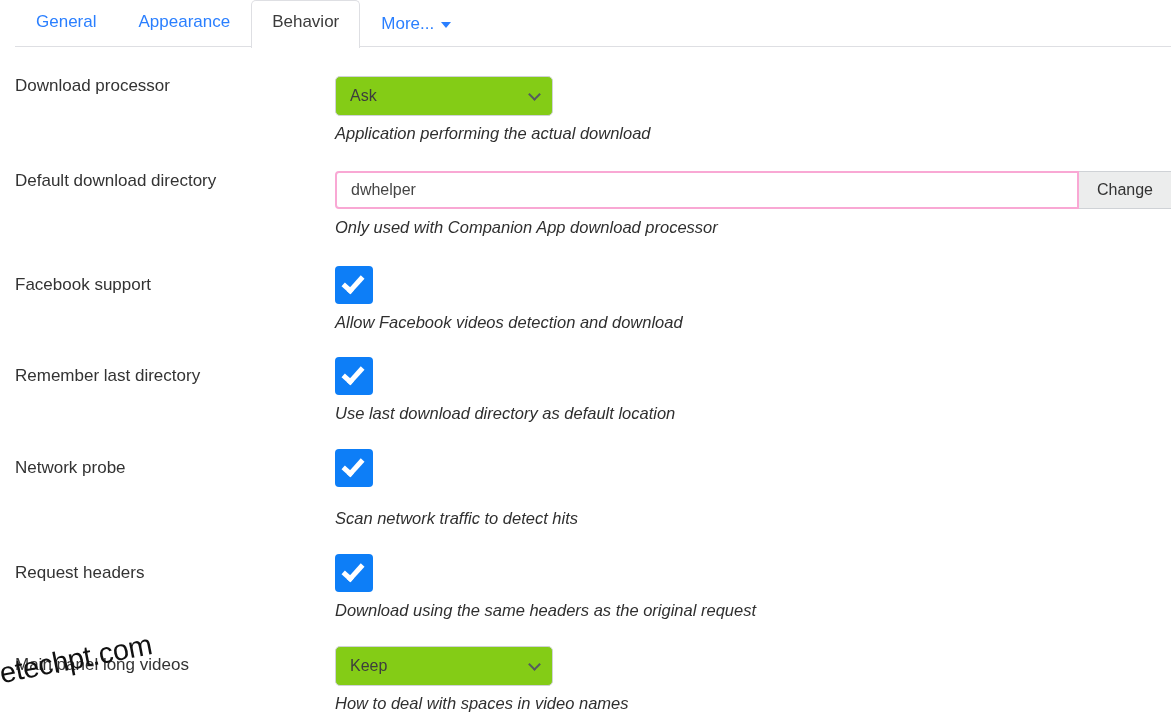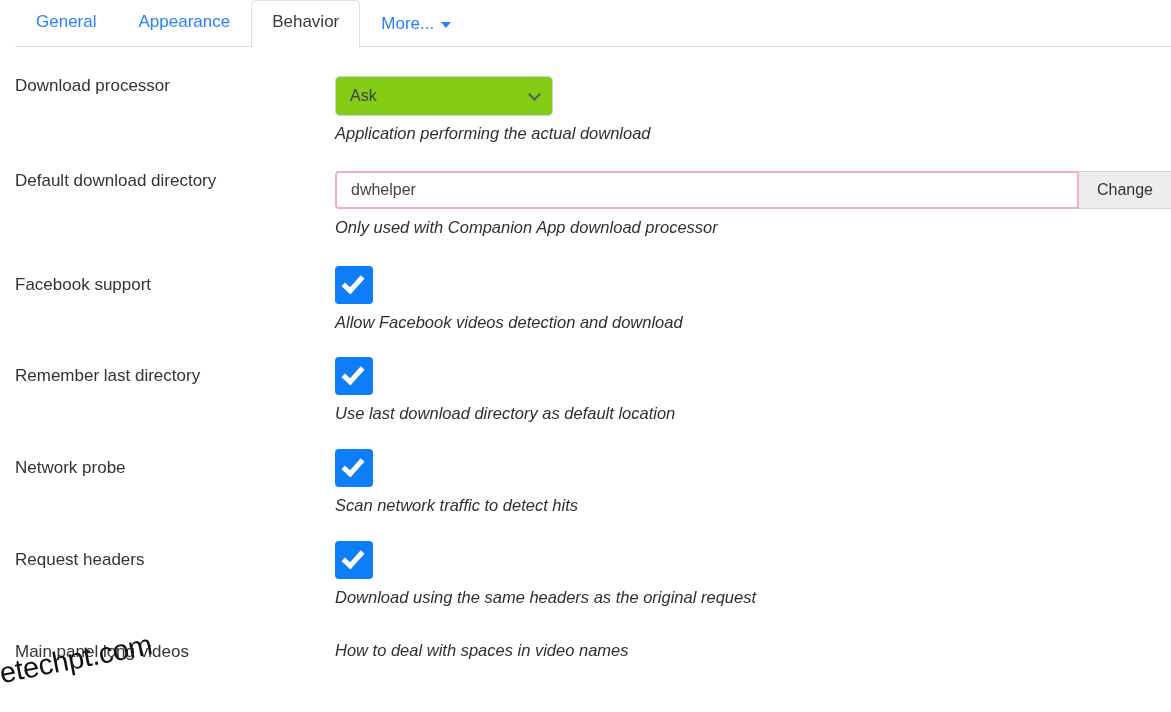--- a/index.html
+++ b/index.html
@@ -250,36 +250,40 @@
       <div class="hint" style="margin-top:9px;">Use last download directory as default location</div>
     </div>
   </div>
 
   <div class="row" style="margin-top:25px;">
     <div class="row-label" style="padding-top:9px;">Network probe</div>
     <div class="row-ctrl">
       <div class="checkbox">
         <span class="tick"></span>
       </div>
-      <div class="hint" style="margin-top:9px;">Scan network traffic to detect hits</div>
+      <div class="hint" style="margin-top:22px;">Scan network traffic to detect hits</div>
     </div>
   </div>
 
   <div class="row" style="margin-top:25px;">
     <div class="row-label" style="padding-top:9px;">Request headers</div>
     <div class="row-ctrl">
       <div class="checkbox">
         <span class="tick"></span>
       </div>
       <div class="hint" style="margin-top:9px;">Download using the same headers as the original request</div>
     </div>
   </div>
 
   <div class="row" style="margin-top:25px;">
     <div class="row-label" style="padding-top:9px;">Main panel long videos</div>
     <div class="row-ctrl">
+      <div class="select">
+        <span>Keep</span>
+        <span class="chev"></span>
+      </div>
       <div class="hint" style="margin-top:8px;">How to deal with spaces in video names</div>
     </div>
   </div>
 
 </div>
 
 <div class="watermark">etechpt.com</div>
 
 </body></html>

